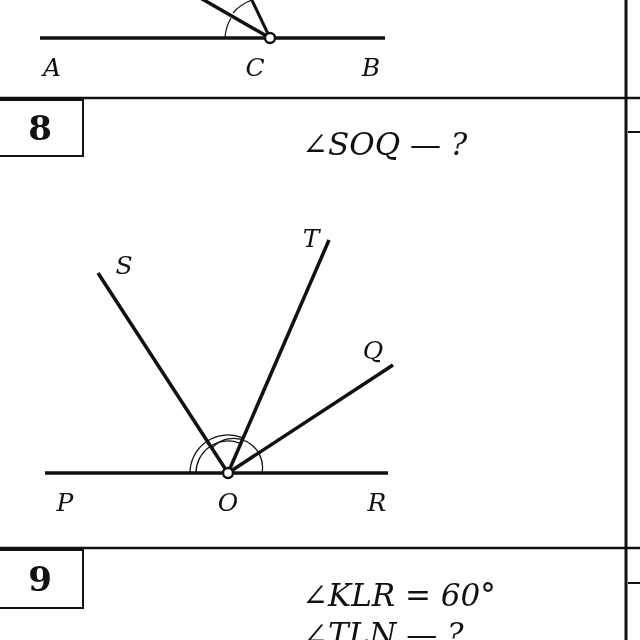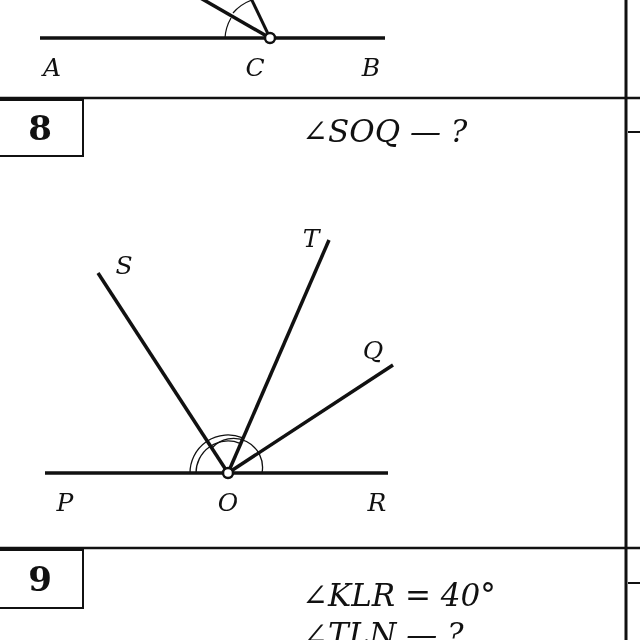--- a/index.html
+++ b/index.html
@@ -44,26 +44,26 @@
   </g>
 </svg>
 
 <span class="label" style="left:52px; top:67px;">A</span>
 <span class="label" style="left:255px; top:67px;">C</span>
 <span class="label" style="left:371px; top:67px;">B</span>
 
 <div class="num-box" style="top:99px;">
   <span>8</span>
 </div>
-<div class="task-text" style="left:302px; top:113px;">∠SOQ — ?</div>
+<div class="task-text" style="left:302px; top:126px;">∠SOQ — ?</div>
 
 <span class="label" style="left:124px; top:265px;">S</span>
 <span class="label" style="left:311px; top:238px;">T</span>
 <span class="label" style="left:373px; top:350px;">Q</span>
 <span class="label" style="left:65px; top:502px;">P</span>
 <span class="label" style="left:228px; top:502px;">O</span>
 <span class="label" style="left:377px; top:502px;">R</span>
 
 <div class="num-box" style="top:549px; height:60px;">
   <span>9</span>
 </div>
-<div class="task-text" style="left:302px; top:577px;">∠KLR = 40°</div>
+<div class="task-text" style="left:302px; top:577px;">∠KLR = 60°</div>
 <div class="task-text" style="left:302px; top:616px;">∠TLN — ?</div>
 
 </body></html>

